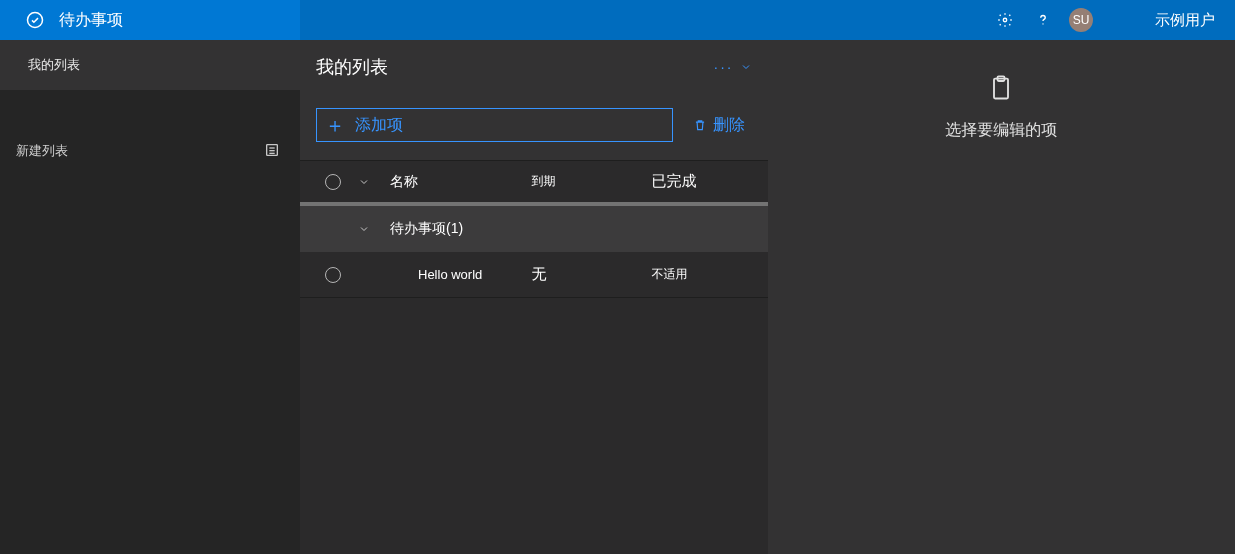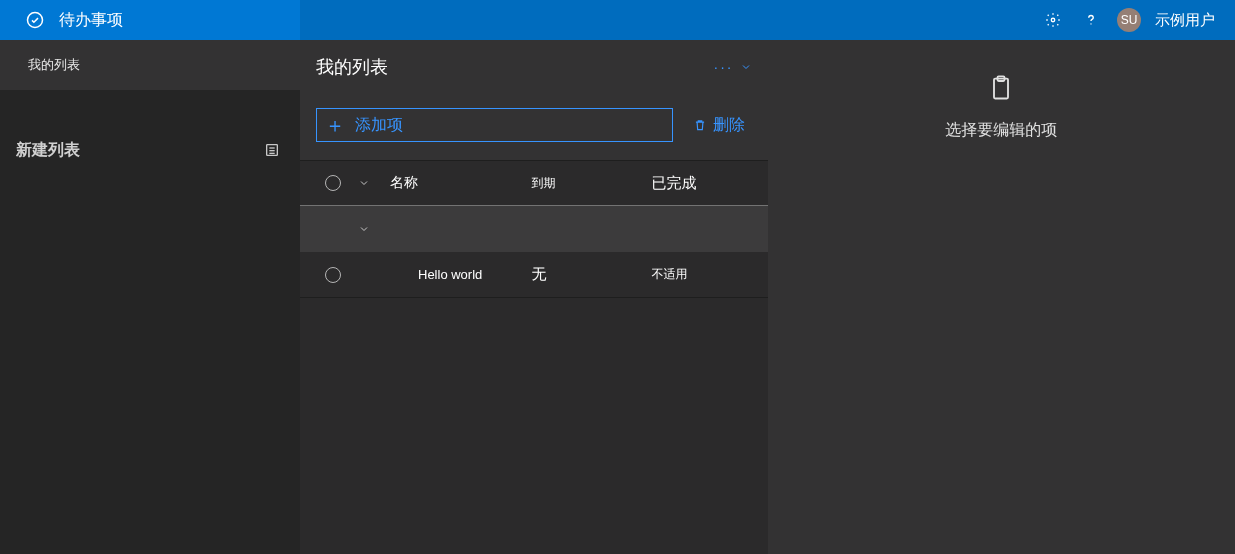--- a/index.html
+++ b/index.html
@@ -14,39 +14,39 @@
     --accent:#0a84ff;
     --avatar:#957f75;
   }
   *{box-sizing:border-box;margin:0;padding:0;font-family:"Segoe UI","Microsoft YaHei",sans-serif;}
   body{width:1235px;height:554px;overflow:hidden;background:var(--sidebar);color:var(--text);font-size:14px;}
   .top-bar{height:40px;display:flex;align-items:stretch;}
   .top-blue{background:var(--blue);width:300px;display:flex;align-items:center;padding-left:23px;color:#fff;font-size:16px;gap:12px;}
   .top-rest{flex:1;background:var(--blue-dark);display:flex;align-items:center;justify-content:flex-end;padding-right:20px;gap:14px;}
   .icon-btn{width:24px;height:24px;display:flex;align-items:center;justify-content:center;color:#fff;}
   .avatar{width:24px;height:24px;border-radius:50%;background:var(--avatar);display:flex;align-items:center;justify-content:center;font-size:12px;color:#fff;}
-  .username{font-size:15px;color:#fff;}
+  .username{font-size:15px;color:#fff;margin-left:48px;}
   .body{display:flex;height:calc(554px - 40px);}
   .sidebar{width:300px;background:var(--sidebar);display:flex;flex-direction:column;}
   .side-item{height:50px;display:flex;align-items:center;padding-left:28px;font-size:13px;background:var(--panel);color:#e8e8e8;}
   .side-spacer{height:40px;}
   .new-list-row{height:40px;display:flex;align-items:center;padding:0 16px;justify-content:space-between;}
-  .new-list-input{flex:1;background:transparent;border:none;color:#fff;font-size:16px;outline:none;font-weight:bold;}
+  .new-list-input{flex:1;background:transparent;border:none;color:#fff;font-size:13px;outline:none;}
   .new-list-input::placeholder{color:#d0d0d0;}
   .center{flex:1;background:var(--panel-dark);display:flex;flex-direction:column;max-width:616px;}
   .center-title{height:54px;display:flex;align-items:center;justify-content:space-between;padding:0 16px;font-size:18px;background:var(--panel);}
   .title-actions{display:flex;align-items:center;gap:6px;color:#3794ff;}
   .dots{letter-spacing:2px;font-size:14px;}
   .toolbar{display:flex;align-items:center;padding:14px 16px 18px 16px;gap:20px;background:var(--panel);}
   .add-box{flex:0 0 357px;height:34px;border:1px solid #3794ff;display:flex;align-items:center;padding:0 8px;gap:10px;color:#3794ff;font-size:16px;}
   .plus{font-size:20px;line-height:1;}
   .tool-actions{display:flex;align-items:center;gap:6px;color:#3794ff;font-size:16px;}
   .tool-link{display:flex;align-items:center;gap:6px;}
   .grid{display:flex;flex-direction:column;}
-  .grid-header{height:46px;display:flex;align-items:center;padding:0 16px;border-top:1px solid #1e1e1e;border-bottom:1px solid #737373;background:var(--panel-dark);}
+  .grid-header{height:46px;display:flex;align-items:center;padding:0 16px;border-top:1px solid #1e1e1e;border-bottom:4px solid #737373;background:var(--panel-dark);}
   .col-sel{width:34px;display:flex;align-items:center;justify-content:center;}
   .circle{width:16px;height:16px;border:1.5px solid #b5b5b5;border-radius:50%;}
   .col-exp{width:28px;display:flex;align-items:center;justify-content:center;}
   .chev{width:12px;height:12px;}
   .col-name{flex:1;padding-left:12px;}
   .col-due{width:120px;font-size:12px;}
   .col-done{width:100px;font-size:15px;}
   .group-row{height:46px;display:flex;align-items:center;padding:0 16px;background:var(--panel-light);}
   .group-row .spacer{width:34px;}
   .data-row{height:46px;display:flex;align-items:center;padding:0 16px;border-bottom:1px solid #1e1e1e;background:var(--panel-dark);font-size:13px;}
@@ -146,20 +146,21 @@
         <div class="col-done">已完成</div>
       </div>
 
       <div class="group-row">
         <div class="spacer"></div>
         <div class="col-exp">
           <svg class="chev" width="14" height="14" viewBox="0 0 24 24" fill="none" stroke="#c8c8c8" stroke-width="2">
               <polyline points="6 9 12 15 18 9"></polyline>
             </svg>
         </div>
+        <div class="col-name">待办事项(1)</div>
       </div>
 
       <div class="data-row">
         <div class="col-sel">
             <span class="circle"></span>
           </div>
         <div class="col-exp"></div>
         <div class="col-name">Hello world</div>
         <div class="col-due" style="font-size:15px;">无</div>
         <div class="col-done" style="font-size:12px;">不适用</div>

